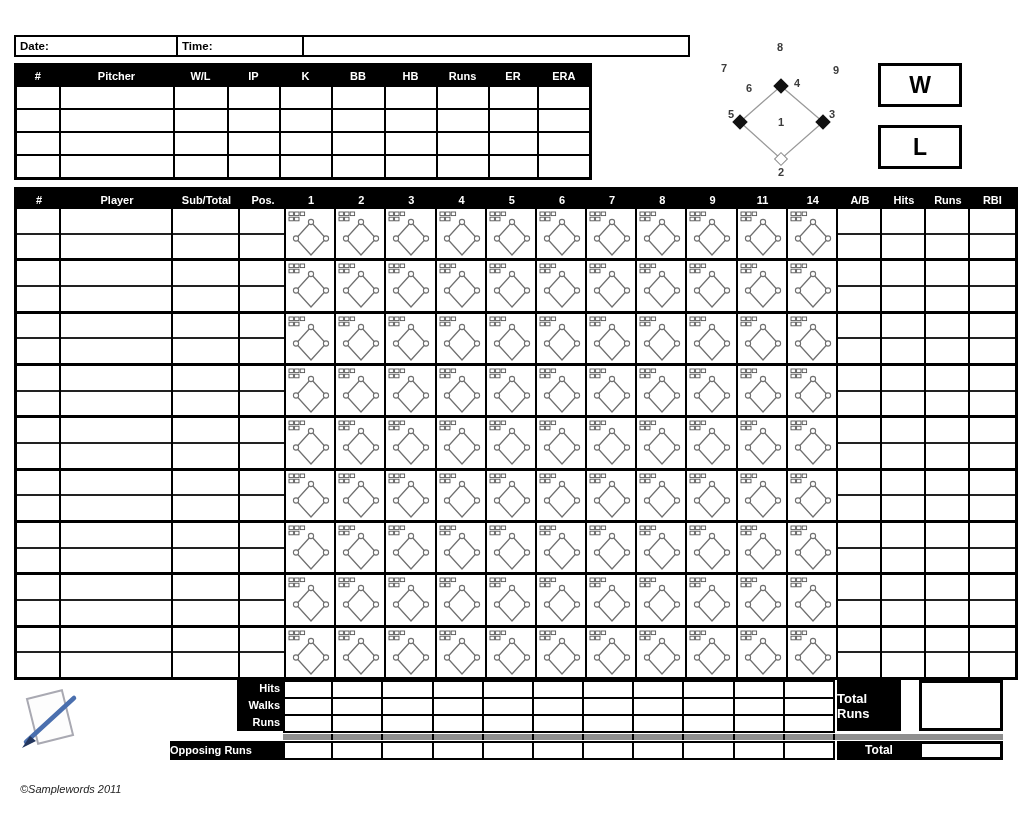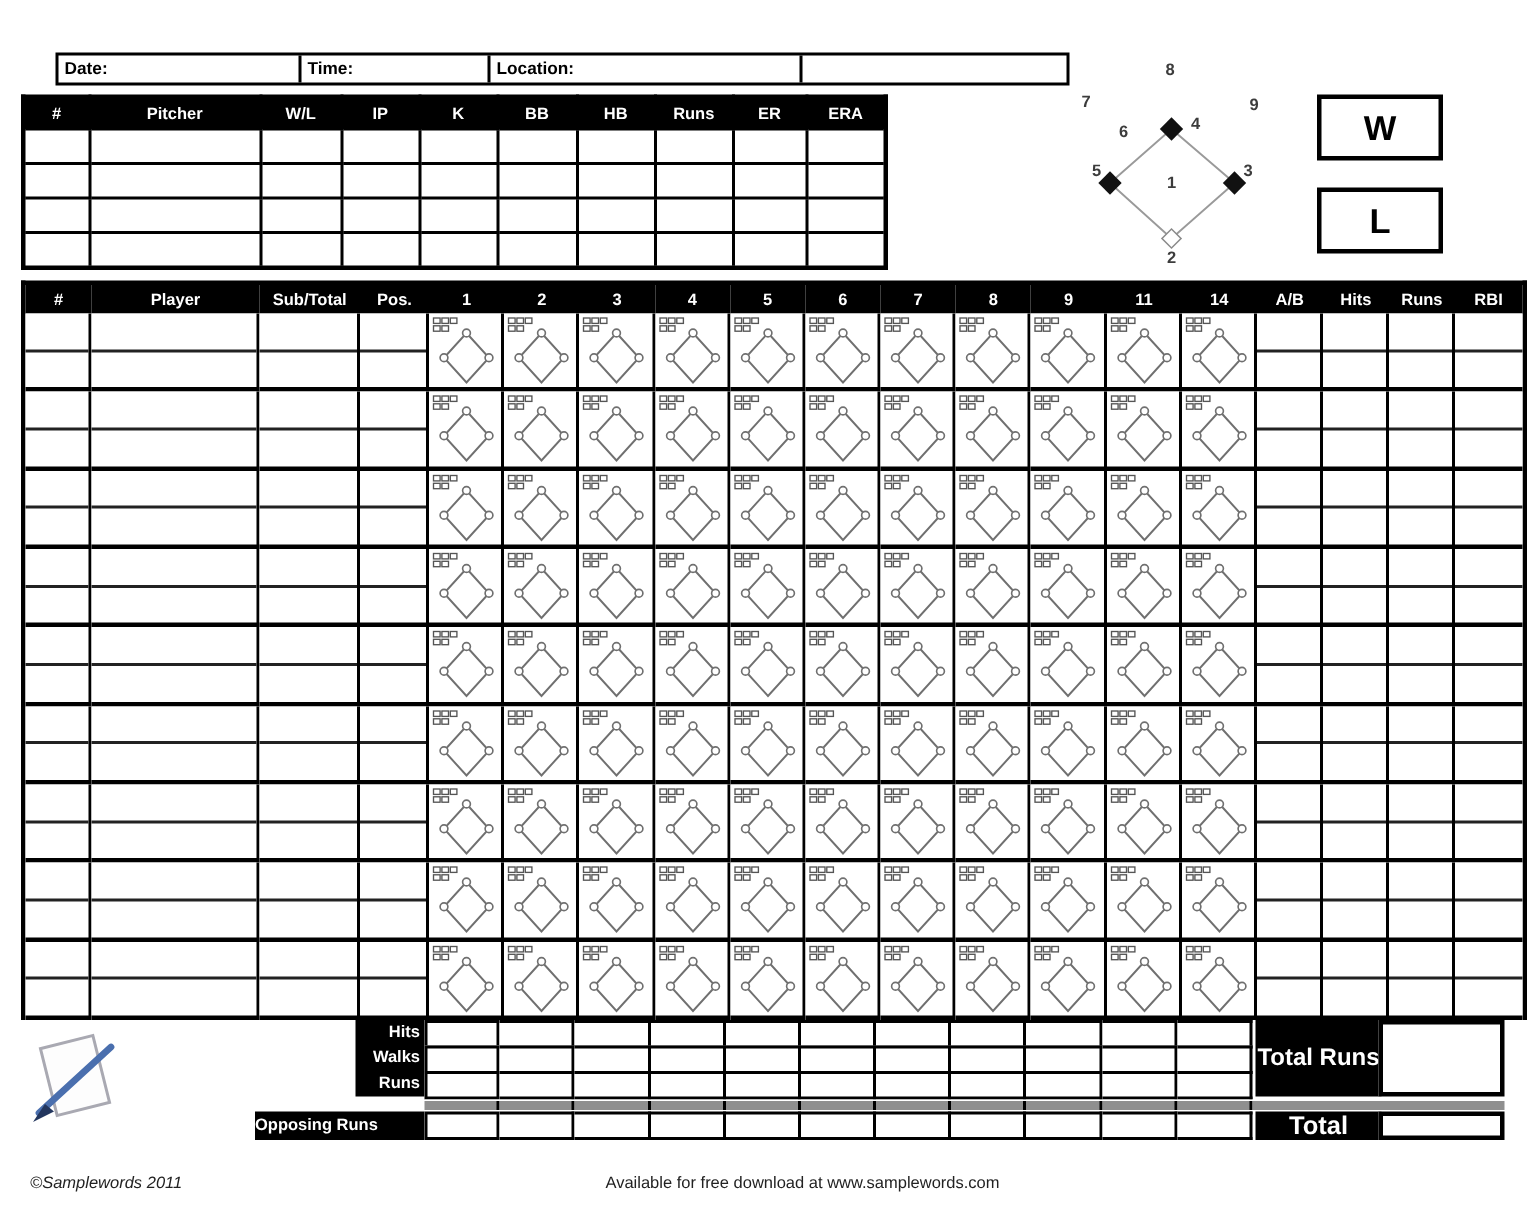--- a/index.html
+++ b/index.html
@@ -1,21 +1,21 @@
 <!DOCTYPE html>
 <html><head>
 <meta charset="utf-8">
 <style>
   html,body{margin:0;padding:0;background:#fff;}
   .page{position:relative;width:1024px;height:815px;background:#fff;overflow:hidden;
         font-family:"Liberation Sans",sans-serif;color:#000;}
 
   
   .top-bar{position:absolute;left:14px;top:35px;width:676px;height:22px;
-           border:2px solid #000;box-sizing:border-box;display:flex;background:#fff;margin-left:23px;}
+           border:2px solid #000;box-sizing:border-box;display:flex;background:#fff;}
   .top-bar .seg{border-right:2px solid #000;display:flex;align-items:center;
                 padding-left:4px;font-weight:bold;font-size:11.5px;box-sizing:border-box;}
   .seg.date{width:162px}.seg.time{width:126px}.seg.loc{width:208px}
   .seg.versus{flex:1;border-right:none}
 
   
   .pitcher-table{position:absolute;left:14px;top:63px;border-collapse:collapse;
                  table-layout:fixed;width:576px;border:3px solid #000;background:#fff;}
   .pitcher-table th{background:#000;color:#fff;font-size:11px;font-weight:bold;
                     height:19px;border:2px solid #000;padding:0;}
@@ -55,50 +55,47 @@
   .sum-row .cell:first-child{border-left:2px solid #000;}
   .row-hits{top:680px}.row-walks{top:697px}.row-runs{top:714px}.row-opp{top:741px}
   .band{position:absolute;left:283px;top:733px;width:720px;height:8px;display:flex;
         border-top:1px solid #fff;border-bottom:1px solid #fff;box-sizing:border-box;}
   .band .bseg{width:50.18px;background:var(--band-gray,#8f8f8f);
               border-right:2px solid #000;box-sizing:border-box;}
   .band .bfill{flex:1;background:var(--band-gray,#8f8f8f);}
   .opp-label{position:absolute;left:170px;top:741px;width:113px;height:19px;background:#000;
              color:#fff;font-weight:bold;font-size:11px;line-height:19px;
              padding-right:4px;box-sizing:border-box;}
-  .total-runs-box{position:absolute;left:837px;top:680px;width:84px;height:51px;background:#000;
-                  color:#fff;font-weight:bold;font-size:16px;display:flex;align-items:center;
+  .total-runs-box{position:absolute;left:837px;top:680px;width:64px;height:51px;background:#000;
+                  color:#fff;font-weight:bold;font-size:13px;display:flex;align-items:center;
                   justify-content:center;}
   .total-runs-value{position:absolute;left:919px;top:680px;width:84px;height:51px;
                     border:3px solid #000;background:#fff;box-sizing:border-box;}
   .total-box{position:absolute;left:837px;top:741px;width:84px;height:19px;background:#000;
-             color:#fff;font-weight:bold;font-size:17px;line-height:19px;text-align:center;}
+             color:#fff;font-weight:bold;font-size:12px;line-height:19px;text-align:center;}
   .total-value{position:absolute;left:919px;top:741px;width:84px;height:19px;
                border:3px solid #000;background:#fff;box-sizing:border-box;}
 
   
   .logo{position:absolute;left:16px;top:688px;width:190px;height:64px;}
   .footer-copy{position:absolute;left:20px;top:783px;font-size:11px;color:#222;font-style:italic;}
   .footer-note{position:absolute;left:300px;top:783px;width:470px;text-align:center;
                font-size:11px;color:#222;}
 </style>
 </head>
 <body>
 
 <div class="page" style="--band-gray: #8f8f8f; --logo-navy: #23365e;">
 
   <div class="top-bar">
     <div class="seg date">
       <span>Date:</span>
     </div>
     <div class="seg time">
       <span>Time:</span>
-    </div>
-    <div class="seg loc">
-      <span>Location:</span>
     </div>
   </div>
 
   <table class="pitcher-table">
     <colgroup id="pitcher-cols">
         <col style="width: 44px;">
         <col style="width: 114px;">
         <col style="width: 54px;">
         <col style="width: 52px;">
         <col style="width: 52px;">
@@ -1869,15 +1866,14 @@
   <div class="logo">
     <svg width="90" height="64" viewBox="0 0 90 64">
       <rect x="16" y="6" width="36" height="46" transform="rotate(-14 34 29)" fill="#fdfdfd" stroke="#a9a9b2" stroke-width="2"></rect>
       <line x1="10" y1="54" x2="58" y2="10" stroke="#4a6fae" stroke-width="4.5" stroke-linecap="round"></line>
       <polygon points="6,60 14,48 20,53" fill="#23365e"></polygon>
     </svg>
     
   </div>
 
   <div class="footer-copy">©Samplewords 2011</div>
-  <div class="footer-note">Available for free download at www.samplewords.com</div>
 
 </div>
 
 </body></html>

